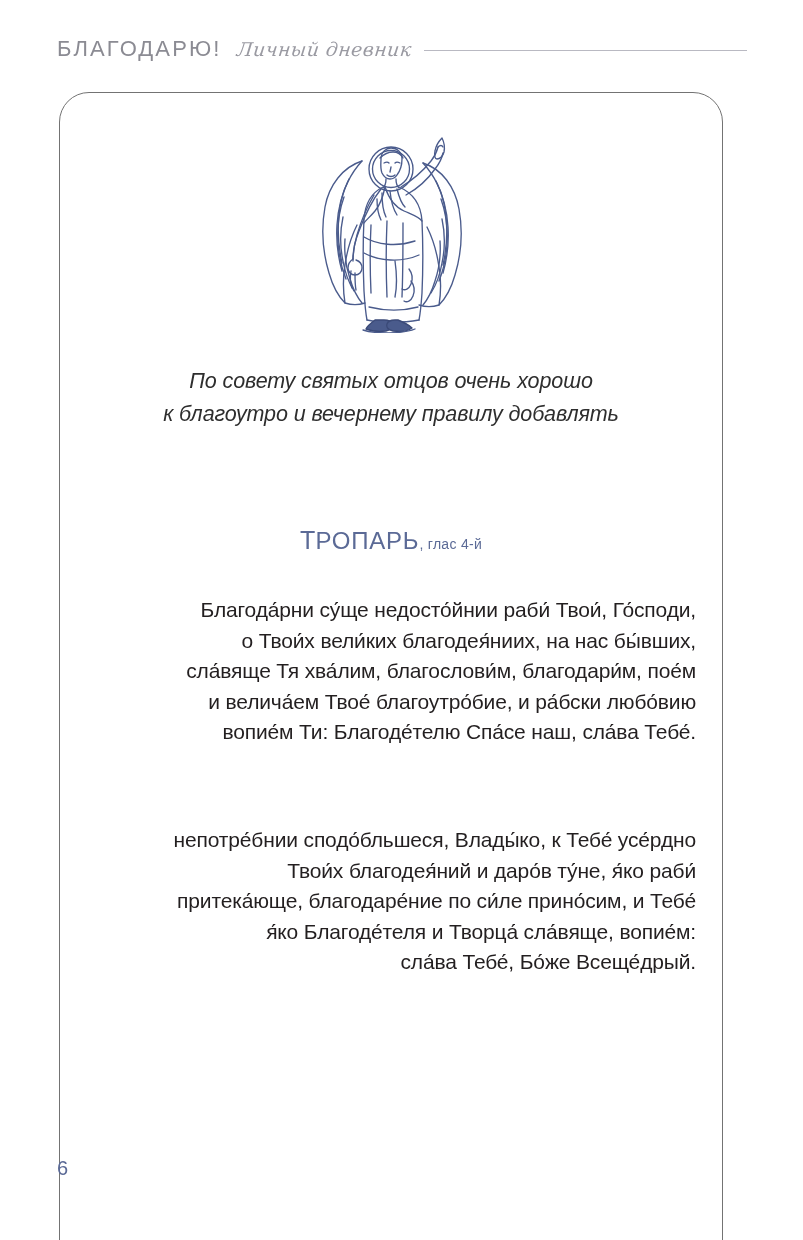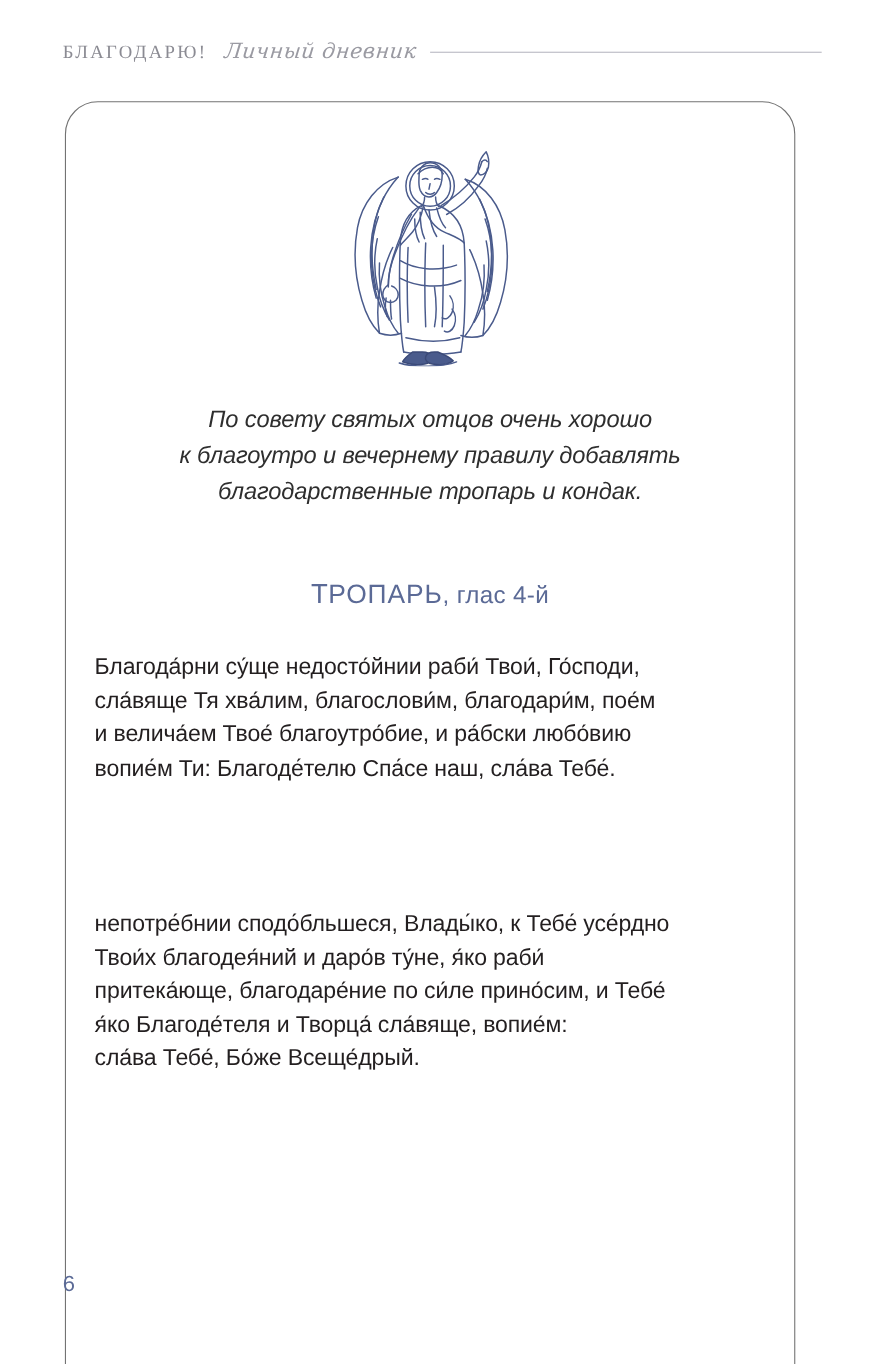--- a/index.html
+++ b/index.html
@@ -19,22 +19,22 @@
   .page-header {
     position: absolute;
     left: 57px;
     top: 36px;
     width: 690px;
     height: 32px;
     display: flex;
     align-items: baseline;
   }
   .header-title {
-    font-family: Liberation Serif, serif;
-    font-size: 17px;
+    font-family: Liberation Sans, sans-serif;
+    font-size: 22px;
     letter-spacing: 2.1px;
     color: #8b8b93;
     white-space: nowrap;
   }
   .header-script {
     font-family: "DejaVu Serif", serif;
     font-style: italic;
     font-size: 19px;
     color: #9a9aa2;
     margin-left: 16px;
@@ -101,24 +101,24 @@
     line-height: 30px;
     letter-spacing: 0.3px;
     margin: 0 0 36px 0;
     font-weight: 400;
   }
   .heading .cap { font-size: 25px; }
   .heading .sc {
     font-size: 24px;
     letter-spacing: 0.8px;
   }
-  .heading .rest { font-size: 22px; }
+  .heading .rest { font-size: 14px; }
 
   .prayer {
-    text-align: left;
+    text-align: right;
     font-size: 21px;
     line-height: 30.5px;
     color: #231f20;
     letter-spacing: -0.15px;
   }
   .prayer .ln { display: block; white-space: nowrap; }
 
   
   .folio {
     position: absolute;
@@ -213,29 +213,29 @@
                C106 200 103 199 99 199Z" fill="#4a5b8c" stroke="#3b4a78"></path>
       <path d="M113 199 C118 201 124 204 127 207 C123 210 115 211 108 210 C103 209 101 206 102 203
                C103 200 106 199 110 199Z" fill="#4a5b8c" stroke="#3b4a78"></path>
       <path d="M78 209 C90 213 118 213 130 208"></path>
     </svg>
   </div>
 
   <div class="intro">
     <span class="ln">По совету святых отцов очень хорошо</span>
     <span class="ln">к благоутро и вечернему правилу добавлять</span>
-    <span class="ln">благодарственные тропарь и кондак.</span>
   </div>
 
   <div class="section section-troparion">
     <h2 class="heading">
       <span class="cap">Т</span><span class="sc">РОПАРЬ</span><span class="rest">, глас 4-й</span>
     </h2>
     <div class="prayer">
       <span class="ln">Благода́рни су́ще недосто́йнии раби́ Твои́, Го́споди,</span>
+      <span class="ln">о Твои́х вели́ких благодея́ниих, на нас бы́вших,</span>
       <span class="ln">сла́вяще Тя хва́лим, благослови́м, благодари́м, пое́м</span>
       <span class="ln">и велича́ем Твое́ благоутро́бие, и ра́бски любо́вию</span>
       <span class="ln">вопие́м Ти: Благоде́телю Спа́се наш, сла́ва Тебе́.</span>
     </div>
   </div>
 
   <div class="section section-kontakion">
     <div class="prayer">
       <span class="ln">непотре́бнии сподо́бльшеся, Влады́ко, к Тебе́ усе́рдно</span>
       <span class="ln">Твои́х благодея́ний и даро́в ту́не, я́ко раби́</span>

